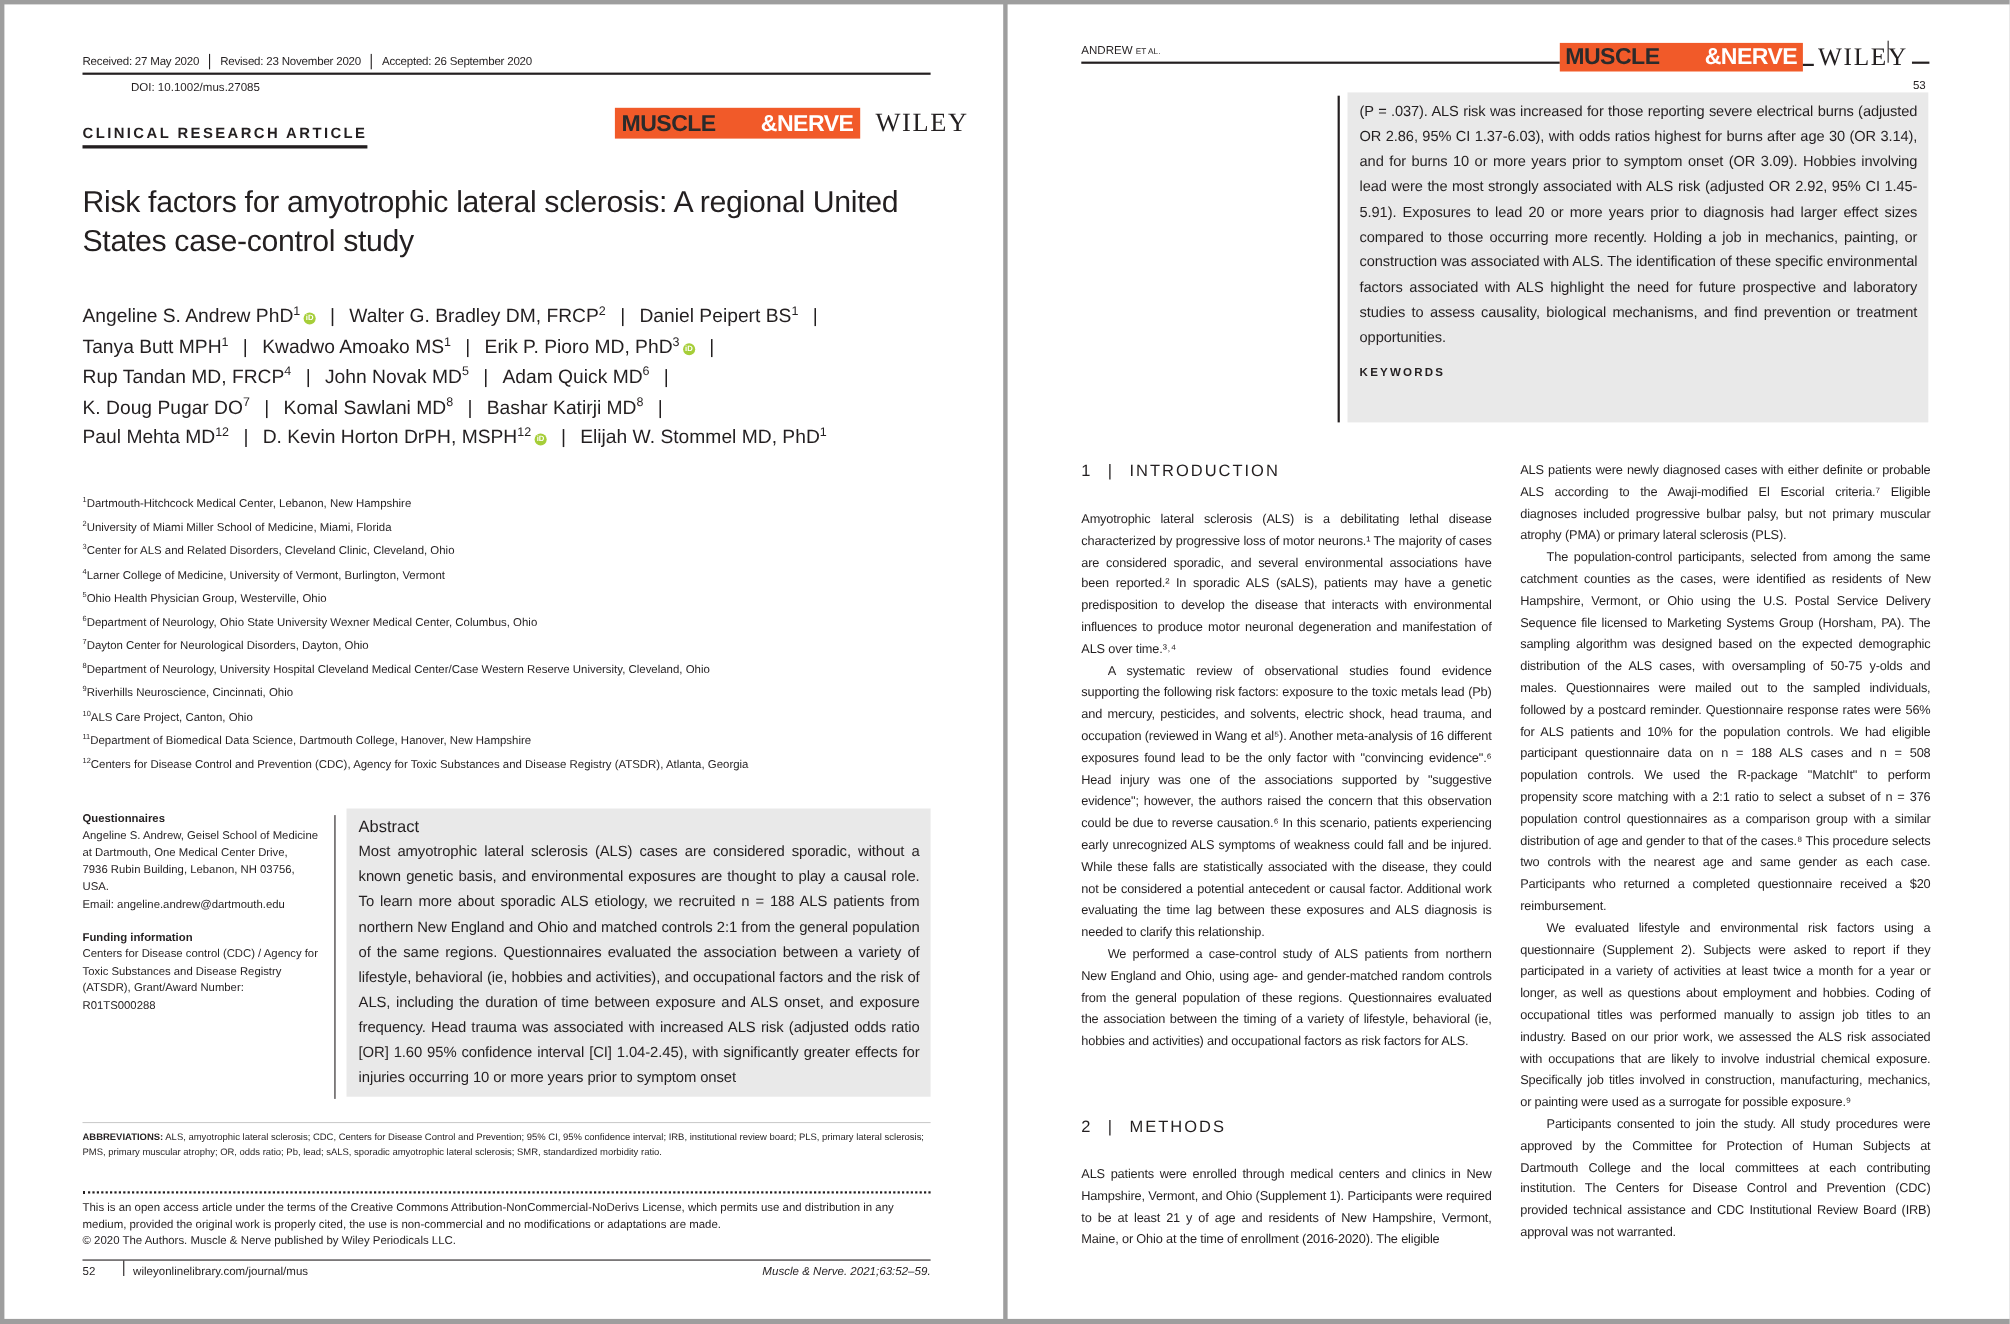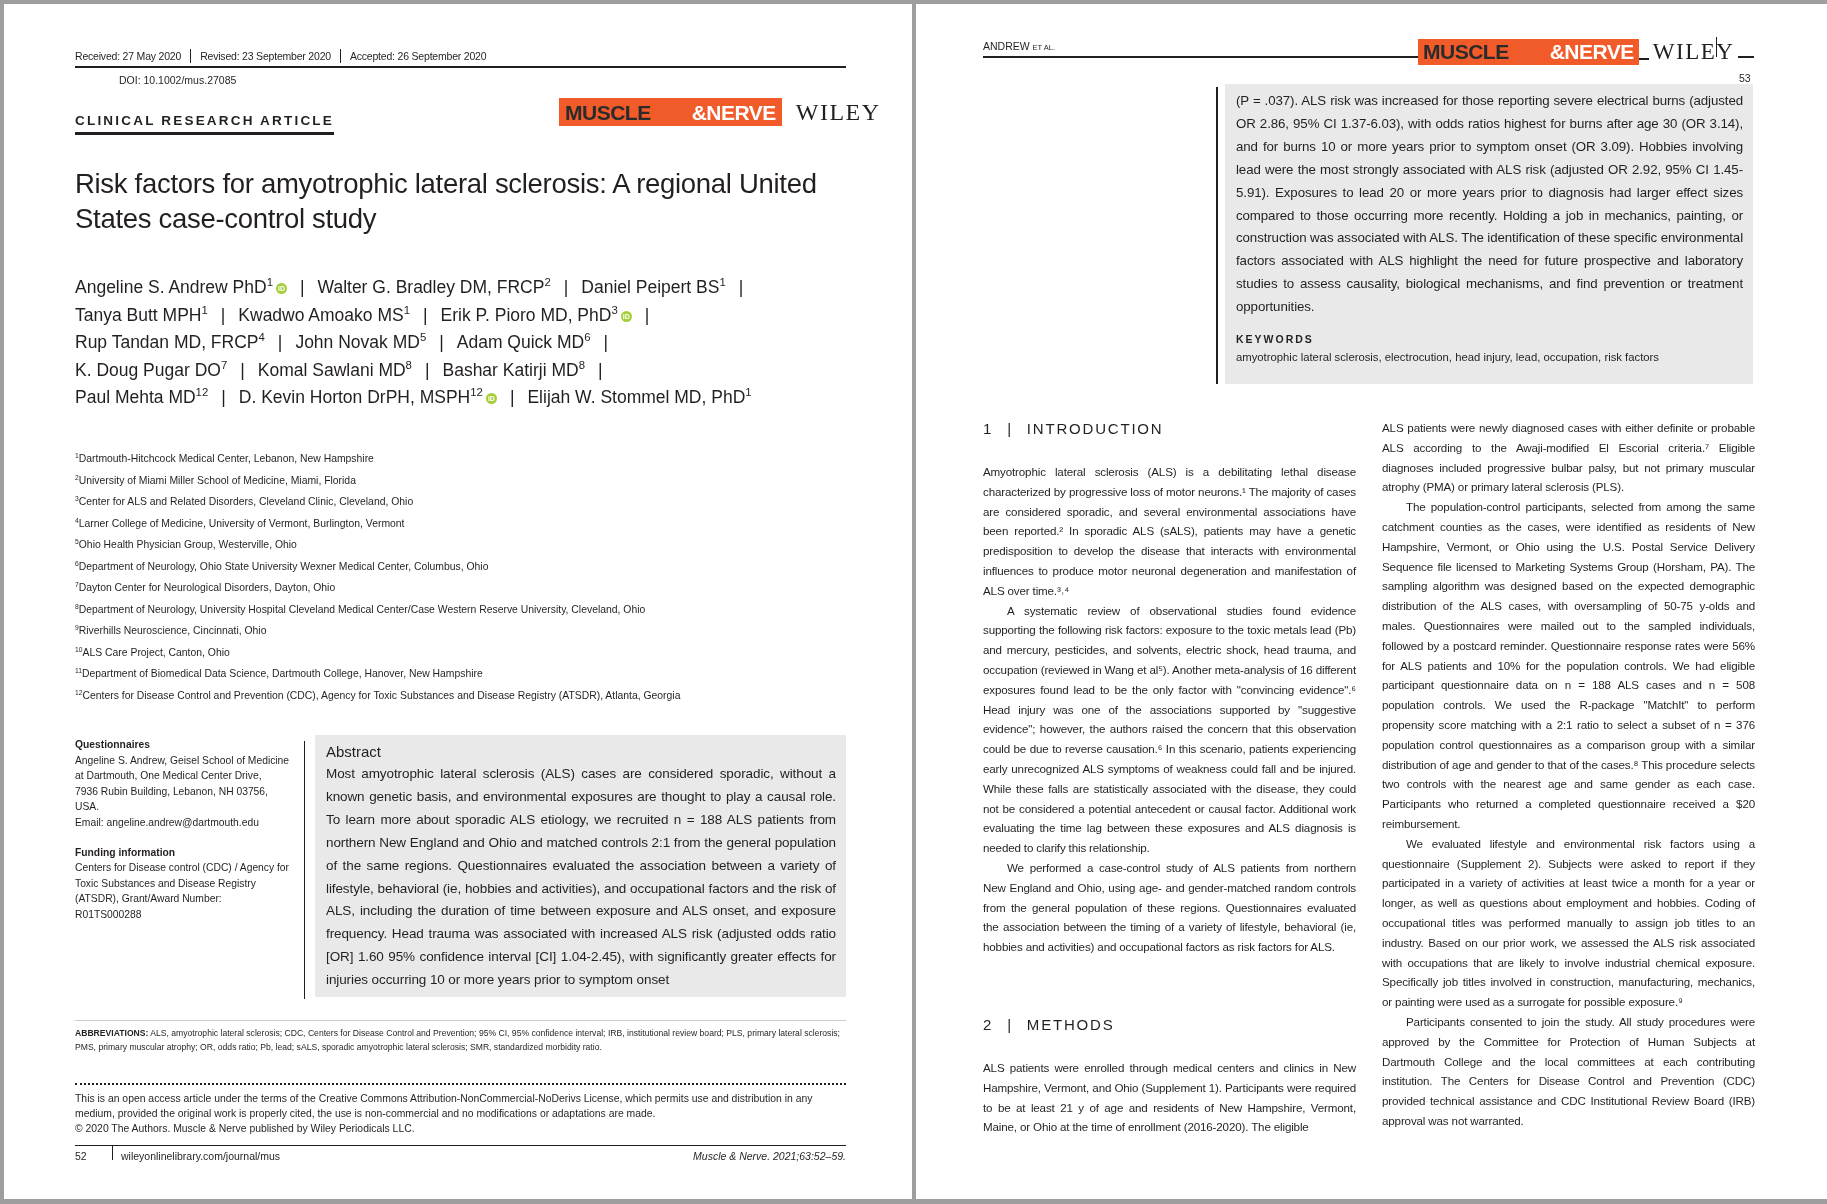--- a/index.html
+++ b/index.html
@@ -68,21 +68,21 @@
   .colL { left:67px; top:458px; }
   .colL2 { left:67px; top:1054px; }
   .colR { left:466px; top:414px; }
 </style>
 </head>
 <body>
 
 <div class="page" id="page-left">
   <div class="abs hdr-dates cond">
     <span>Received: 27 May 2020</span>
-    <span>Revised: 23 September 2020</span>
+    <span>Revised: 23 November 2020</span>
     <span>Accepted: 26 September 2020</span>
   </div>
   <div class="abs hdr-rule"></div>
   <div class="abs doi cond">DOI: 10.1002/mus.27085</div>
 
   <div class="abs article-type">CLINICAL RESEARCH ARTICLE</div>
 
   <div class="abs" style="left:555px; top:94px; display:flex; align-items:center;">
     <span class="logo-box"><span>MUSCLE</span><span class="amp">&amp;NERVE</span></span>
     <span class="wiley" style="margin-left:14px;">WILEY</span>
@@ -162,21 +162,20 @@
     <span style="width:10px;height:2px;background:#231f20;margin-top:14px;"></span>
     <span class="wiley">WILEY</span>
   </div>
   <div class="abs r-pgbar"></div>
   <div class="abs r-pg">53</div>
 
   <div class="abs r-abs-bar"></div>
   <div class="abs r-abs-box">
     <div class="t">(P = .037). ALS risk was increased for those reporting severe electrical burns (adjusted OR 2.86, 95% CI 1.37-6.03), with odds ratios highest for burns after age 30 (OR 3.14), and for burns 10 or more years prior to symptom onset (OR 3.09). Hobbies involving lead were the most strongly associated with ALS risk (adjusted OR 2.92, 95% CI 1.45-5.91). Exposures to lead 20 or more years prior to diagnosis had larger effect sizes compared to those occurring more recently. Holding a job in mechanics, painting, or construction was associated with ALS. The identification of these specific environmental factors associated with ALS highlight the need for future prospective and laboratory studies to assess causality, biological mechanisms, and find prevention or treatment opportunities.</div>
     <div class="kw-h">KEYWORDS</div>
-    <div class="kw">amyotrophic lateral sclerosis, electrocution, head injury, lead, occupation, risk factors</div>
   </div>
 
   <div class="abs sec-h" style="left:67px; top:416px;">
     <span>1</span><span class="bar">|</span><span>INTRODUCTION</span>
   </div>
 
   <div class="abs col colL">
     <p>Amyotrophic lateral sclerosis (ALS) is a debilitating lethal disease characterized by progressive loss of motor neurons.¹ The majority of cases are considered sporadic, and several environmental associations have been reported.² In sporadic ALS (sALS), patients may have a genetic predisposition to develop the disease that interacts with environmental influences to produce motor neuronal degeneration and manifestation of ALS over time.³˒⁴</p>
     <p class="ind">A systematic review of observational studies found evidence supporting the following risk factors: exposure to the toxic metals lead (Pb) and mercury, pesticides, and solvents, electric shock, head trauma, and occupation (reviewed in Wang et al⁵). Another meta-analysis of 16 different exposures found lead to be the only factor with "convincing evidence".⁶ Head injury was one of the associations supported by "suggestive evidence"; however, the authors raised the concern that this observation could be due to reverse causation.⁶ In this scenario, patients experiencing early unrecognized ALS symptoms of weakness could fall and be injured. While these falls are statistically associated with the disease, they could not be considered a potential antecedent or causal factor. Additional work evaluating the time lag between these exposures and ALS diagnosis is needed to clarify this relationship.</p>
     <p class="ind">We performed a case-control study of ALS patients from northern New England and Ohio, using age- and gender-matched random controls from the general population of these regions. Questionnaires evaluated the association between the timing of a variety of lifestyle, behavioral (ie, hobbies and activities) and occupational factors as risk factors for ALS.</p>

